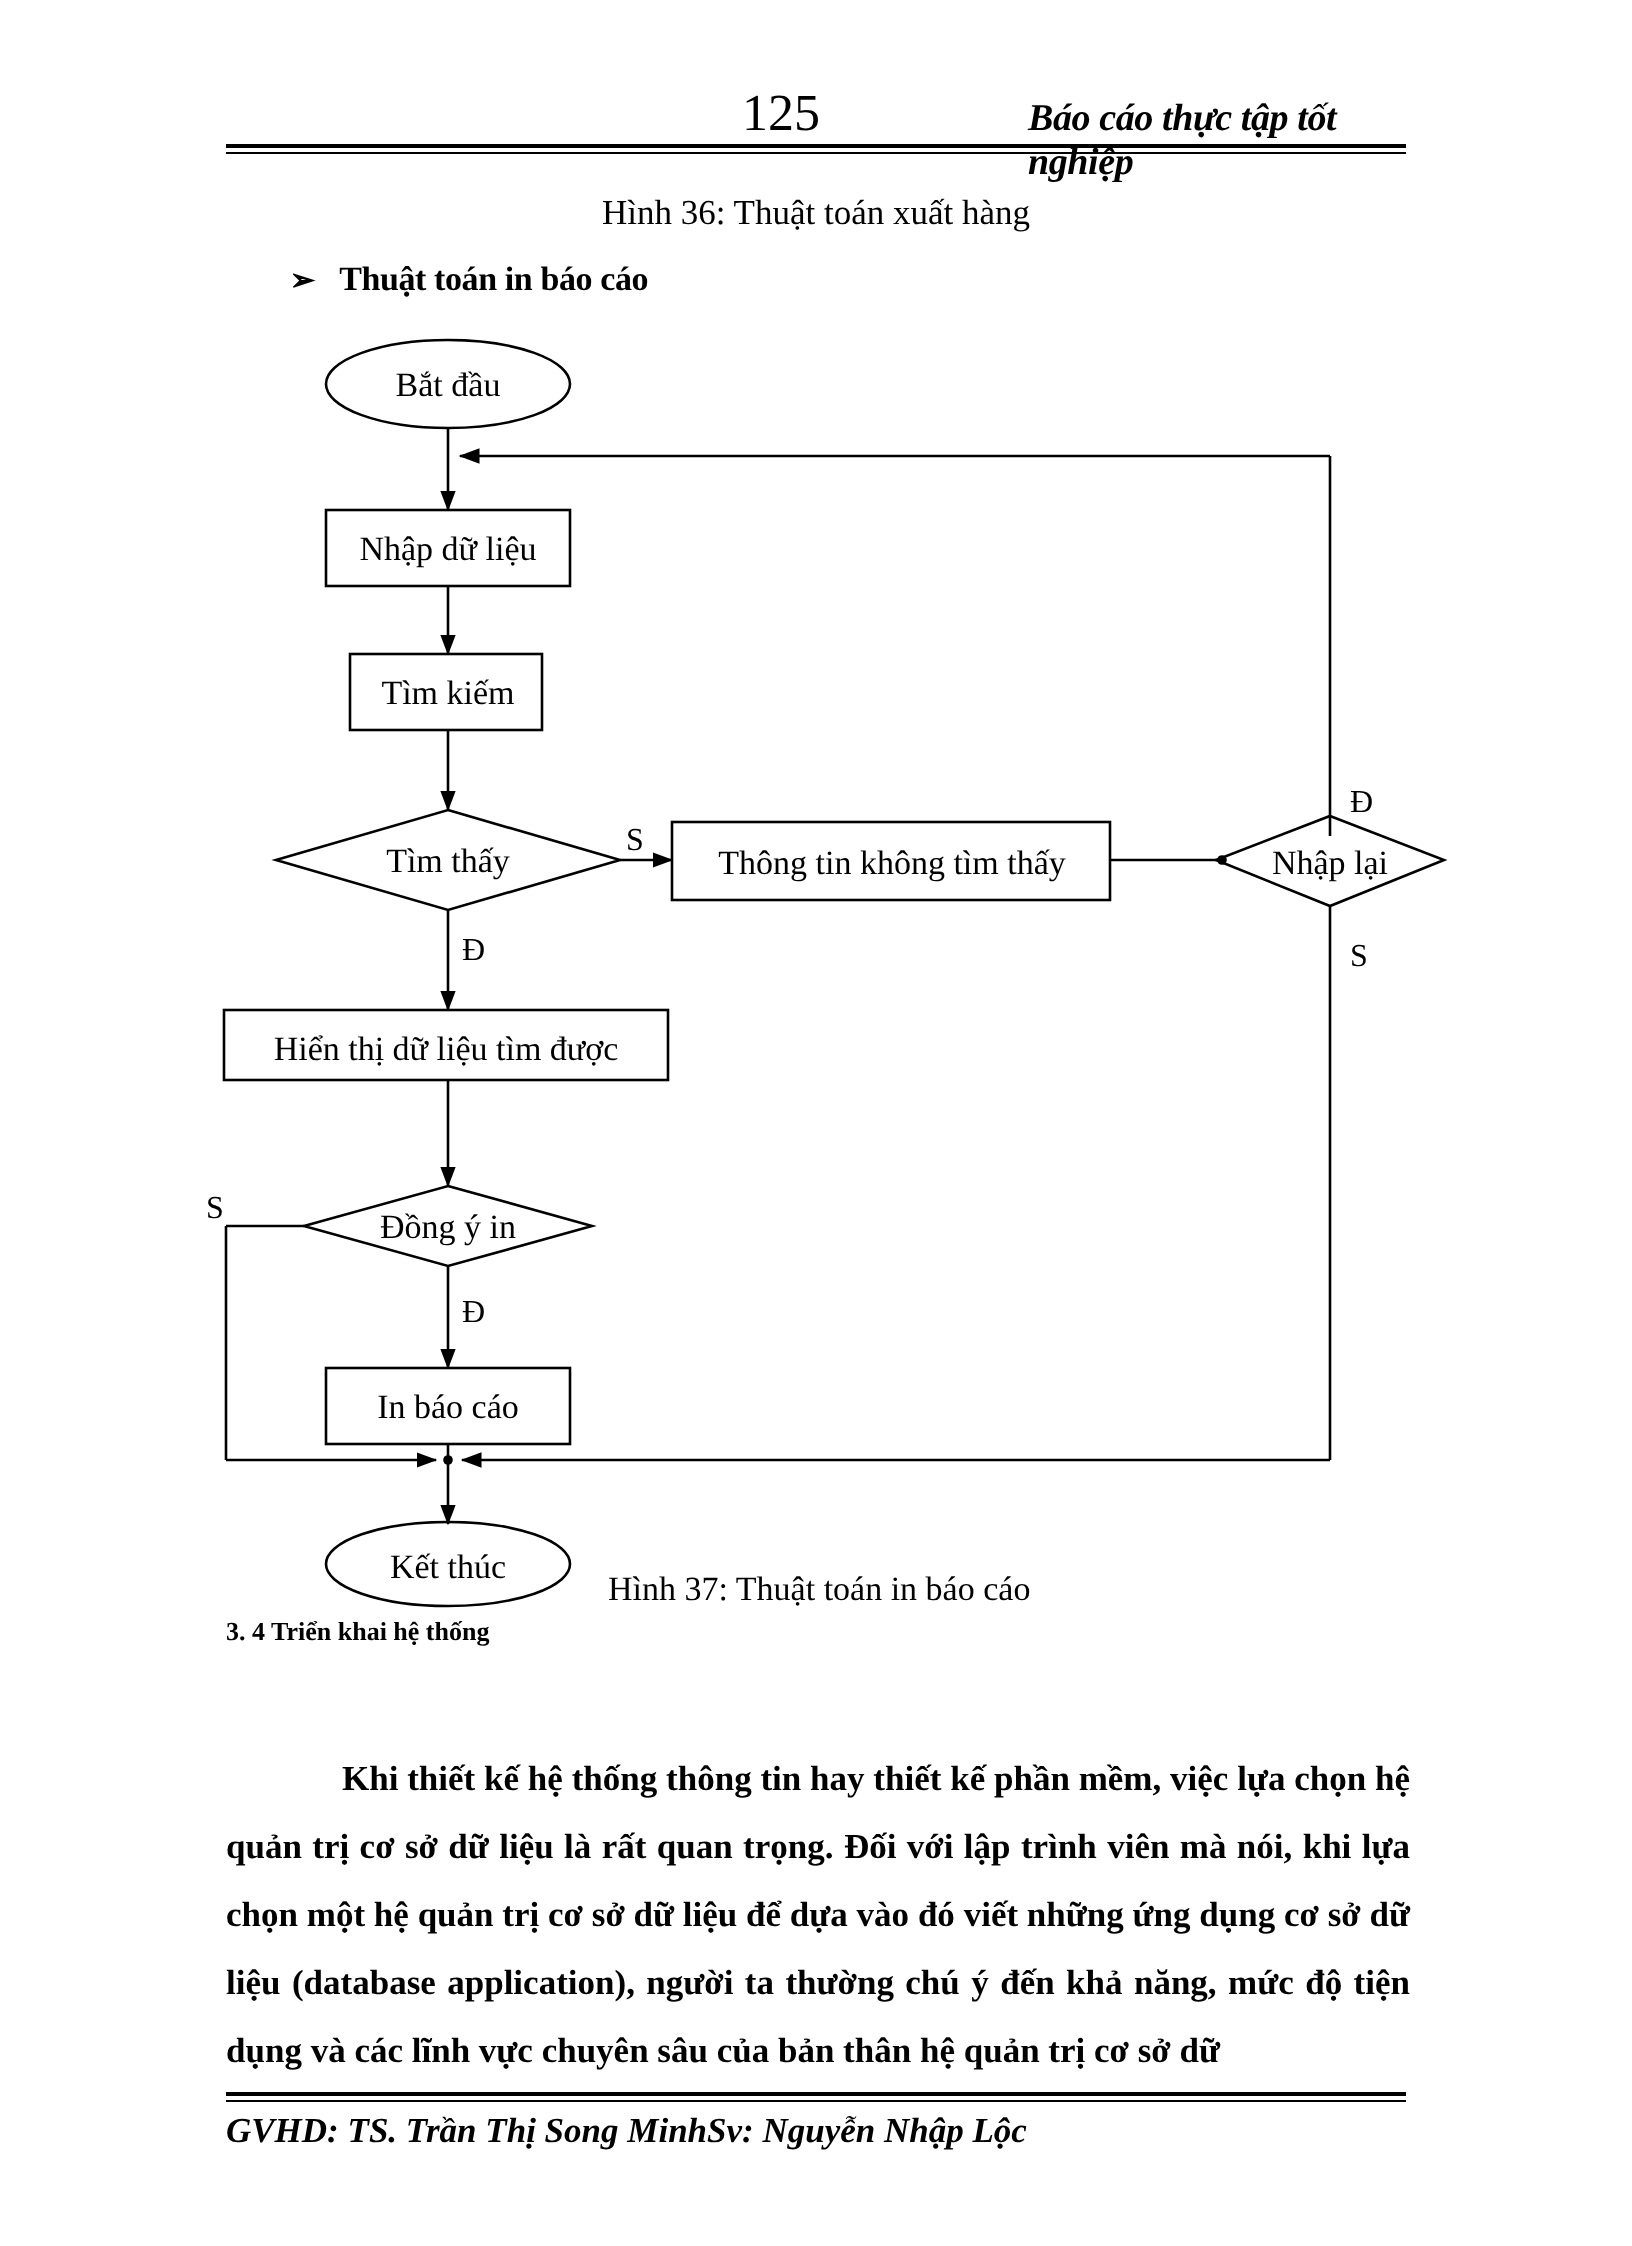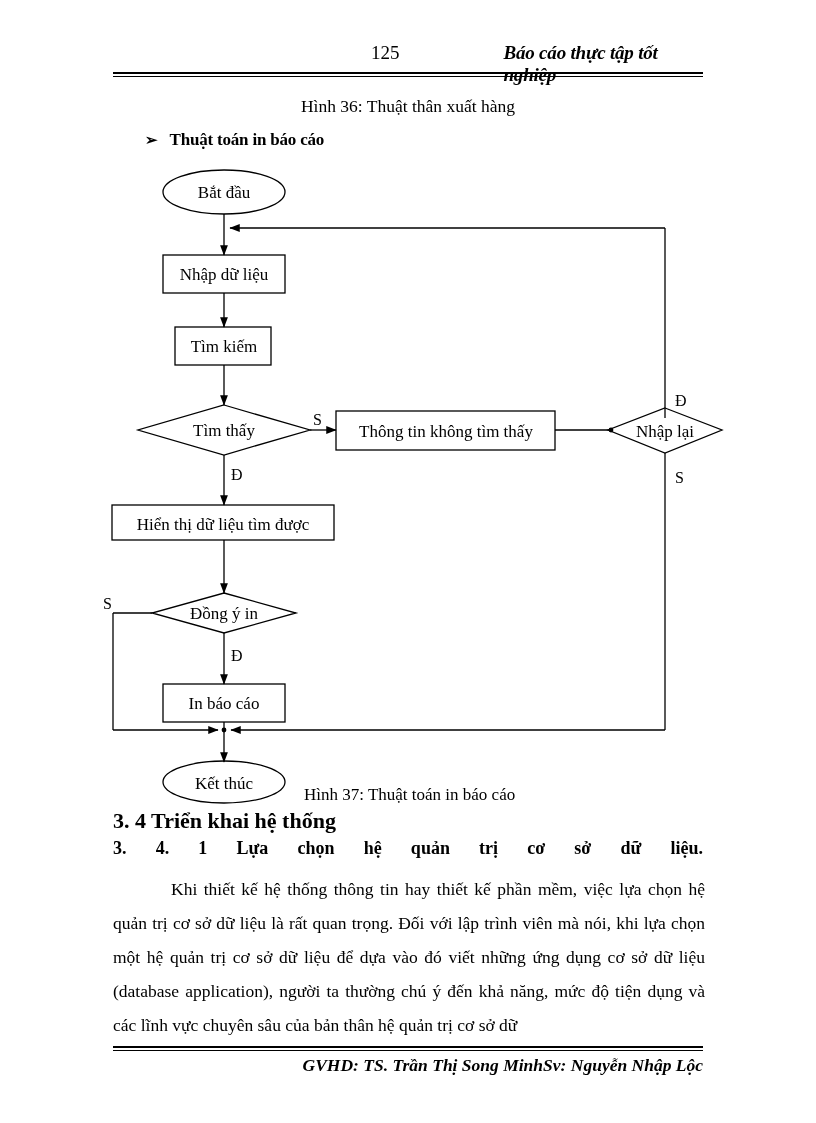--- a/index.html
+++ b/index.html
@@ -14,21 +14,21 @@
   .page { position:absolute; left:0; top:0; width:816px; height:1123px; }
 
   
   .header {
     position:absolute; left:113px; top:42px; width:590px; height:30px;
   }
   .header-row {
     display:flex; align-items:baseline; height:26px;
   }
   .page-number {
-    font-size:19px; margin-left:258px;
+    font-size:26px; margin-left:258px;
   }
   .header-title {
     font-weight:bold; font-style:italic; font-size:19px;
     margin-left:104px; letter-spacing:-0.2px;
   }
   .rule-double {
     position:absolute; left:113px; width:590px;
     border-top:2.5px solid #000; border-bottom:1.2px solid #000;
     height:2px;
   }
@@ -67,54 +67,54 @@
 
   
   .cap37 {
     position:absolute; left:304px; top:785px;
     font-size:17px;
   }
 
   
   .h-sub {
     position:absolute; left:113px; top:808px;
-    font-weight:bold; font-size:22px;
+    font-weight:bold; font-size:13px;
   }
   .h-sub2 {
     position:absolute; left:113px; top:838px; width:590px;
     font-weight:bold; font-size:18px;
     text-align:justify; text-align-last:justify;
   }
   .para {
     position:absolute; left:113px; top:872px; width:592px;
     font-size:17.5px; line-height:34px;
-    text-align:justify; text-indent:58px;
+    text-align:justify; text-indent:58px;font-weight:bold;
   }
 
   
   .footer {
     position:absolute; left:113px; top:1055px; width:590px;
-    display:flex; justify-content:flex-end;
+    display:flex; justify-content:flex-start;
     font-weight:bold; font-style:italic; font-size:17.5px;
   }
 </style>
 </head>
 <body>
 
 <div class="page">
 
   <div class="header">
     <div class="header-row">
       <span class="page-number">125</span>
       <span class="header-title">Báo cáo thực tập tốt nghiệp</span>
     </div>
   </div>
   <div class="rule-double rule-head"></div>
 
-  <div class="cap36">Hình 36: Thuật thân xuất hàng</div>
+  <div class="cap36">Hình 36: Thuật toán xuất hàng</div>
 
   <div class="bullet-head">
     <span class="bullet-glyph">➢</span>
     <span class="bullet-text">Thuật toán in báo cáo</span>
   </div>
 
   <div class="flow">
   <svg width="816" height="660" viewBox="0 0 816 660" xmlns="http://www.w3.org/2000/svg">
     <defs>
       <marker id="arrow" markerWidth="9" markerHeight="9" refX="7.5" refY="3" orient="auto" markerUnits="strokeWidth">
@@ -186,21 +186,20 @@
     <text class="brtext" x="675" y="256">Đ</text>
     <text class="brtext" x="675" y="333">S</text>
     <text class="brtext" x="103" y="459">S</text>
     <text class="brtext" x="231" y="511">Đ</text>
   </svg>
   </div>
 
   <div class="cap37">Hình 37: Thuật toán in báo cáo</div>
 
   <div class="h-sub">3. 4 Triển khai hệ thống</div>
-  <div class="h-sub2">3.   4.   1   Lựa   chọn   hệ   quản   trị   cơ   sở   dữ   liệu.</div>
   <div class="para">Khi thiết kế hệ thống thông tin hay thiết kế phần mềm, việc lựa chọn hệ quản trị cơ sở dữ liệu là rất quan trọng. Đối với lập trình viên mà nói, khi lựa chọn một hệ quản trị cơ sở dữ liệu để dựa vào đó viết những ứng dụng cơ sở dữ liệu (database application), người ta thường chú ý đến khả năng, mức độ tiện dụng và các lĩnh vực chuyên sâu của bản thân hệ quản trị cơ sở dữ</div>
 
   <div class="rule-double rule-foot"></div>
   <div class="footer">
     <span>GVHD: TS. Trần Thị Song Minh</span>
     <span>Sv: Nguyễn Nhập Lộc</span>
   </div>
 
 </div>
 

